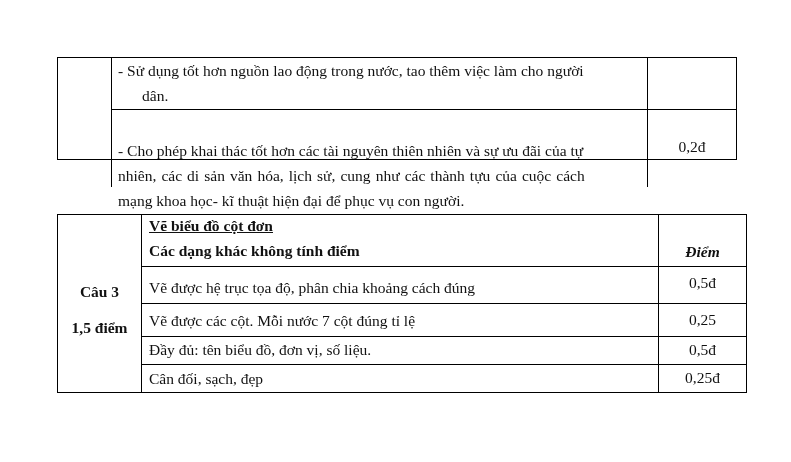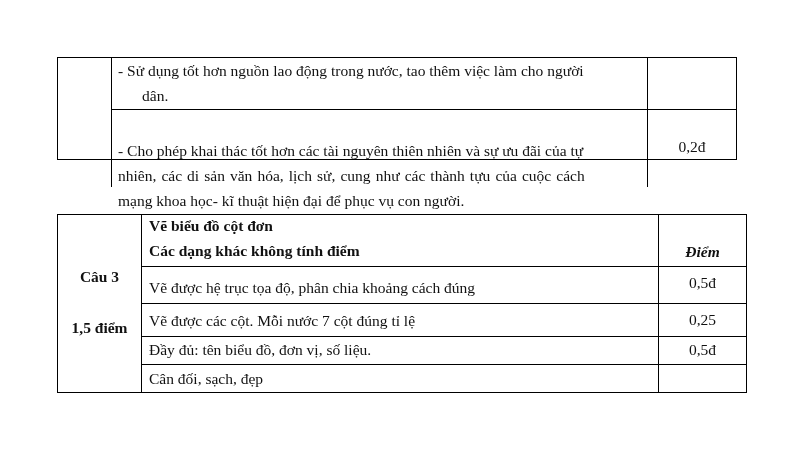--- a/index.html
+++ b/index.html
@@ -35,30 +35,31 @@
 </div>
 
 <div class="tbl" style="left:57px; top:214px; width:690px; height:179px;">
   <div class="vline" style="left:83px; top:0; height:177px;"></div>
   <div class="vline" style="left:600px; top:0; height:177px;"></div>
   <div class="hline" style="left:83px; top:51px; width:605px;"></div>
   <div class="hline" style="left:83px; top:88px; width:605px;"></div>
   <div class="hline" style="left:83px; top:121px; width:605px;"></div>
   <div class="hline" style="left:83px; top:149px; width:605px;"></div>
 
-  <div class="txt b ctr" style="left:0; top:49px; width:83px;">Câu 3</div>
+  <div class="txt b ctr" style="left:0; top:64px; width:83px;">Câu 3</div>
   <div class="txt b ctr" style="left:0; top:100px; width:83px;">1,5 điểm</div>
 
-  <div class="txt b" style="left:91px; top:-2px;">Vẽ biểu đồ cột đơn</div>
+  <div class="txt b" style="left:91px; top:-2px;text-decoration:underline;">Vẽ biểu đồ cột đơn</div>
   <div class="txt b" style="left:91px; top:23px;">Các dạng khác không tính điểm</div>
   <div class="txt b ctr" style="left:601px; top:24px; width:87px;font-style:italic;">Điểm</div>
 
   <div class="txt" style="left:91px; top:60px;">Vẽ được hệ trục tọa độ, phân chia khoảng cách đúng</div>
   <div class="txt ctr" style="left:601px; top:55px; width:87px;">0,5đ</div>
 
   <div class="txt" style="left:91px; top:93px;">Vẽ được các cột. Mỗi nước 7 cột đúng tỉ lệ</div>
   <div class="txt ctr" style="left:601px; top:92px; width:87px;">0,25</div>
 
   <div class="txt" style="left:91px; top:122px;">Đầy đủ: tên biểu đồ, đơn vị, số liệu.</div>
   <div class="txt ctr" style="left:601px; top:122px; width:87px;">0,5đ</div>
 
   <div class="txt" style="left:91px; top:151px;">Cân đối, sạch, đẹp</div>
+  <div class="txt ctr" style="left:601px; top:150px; width:87px;">0,25đ</div>
 </div>
 
 </body></html>

